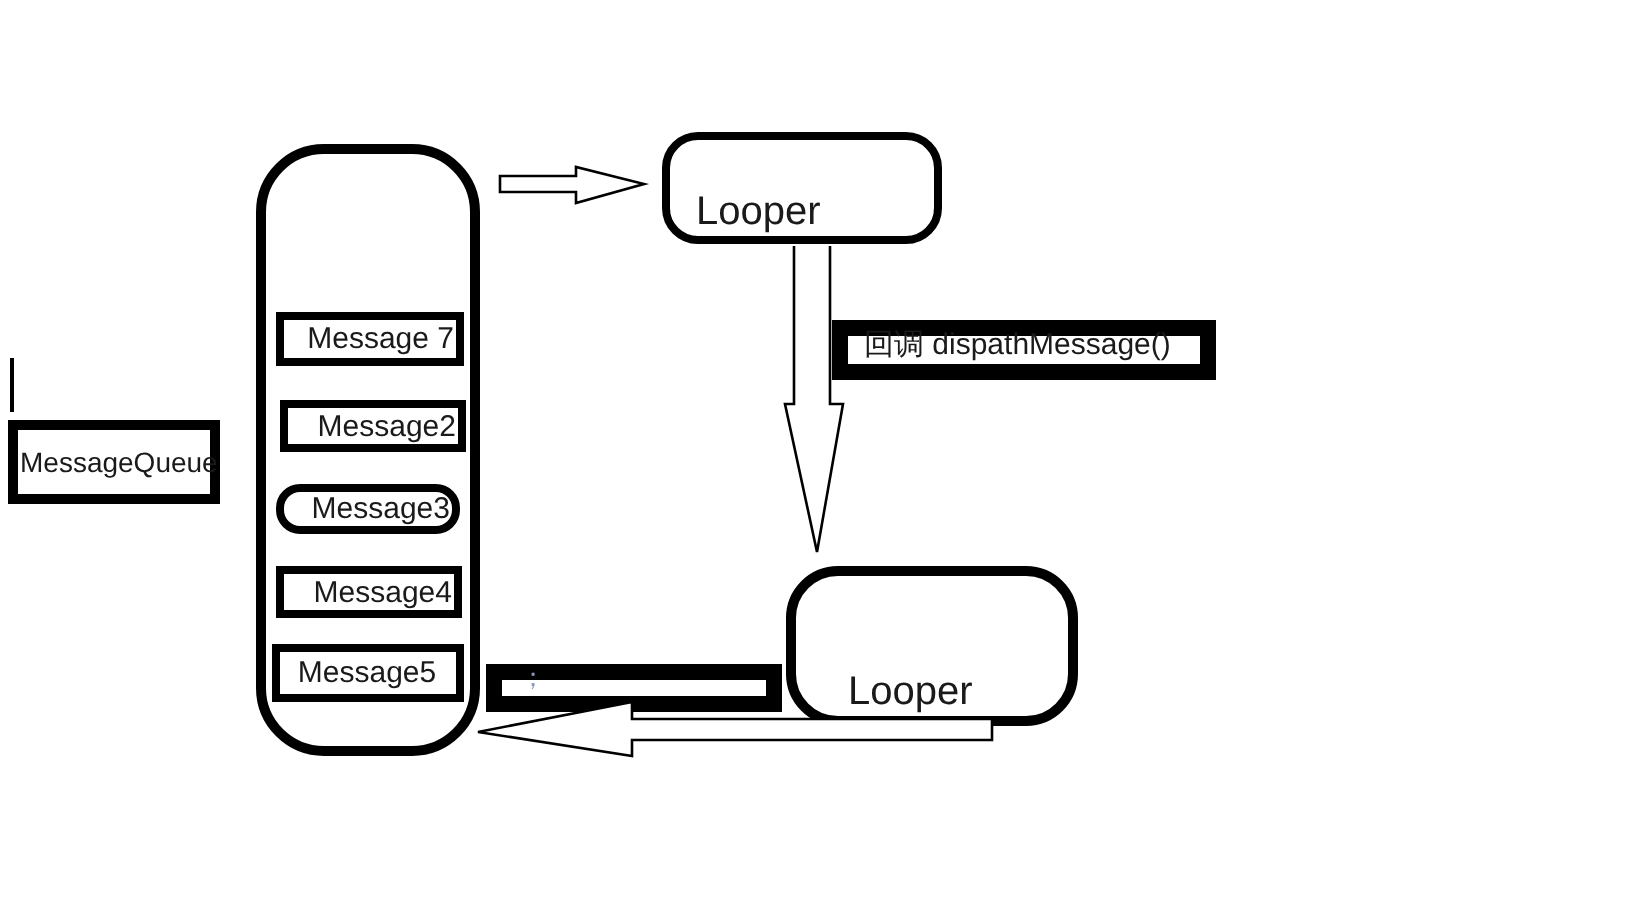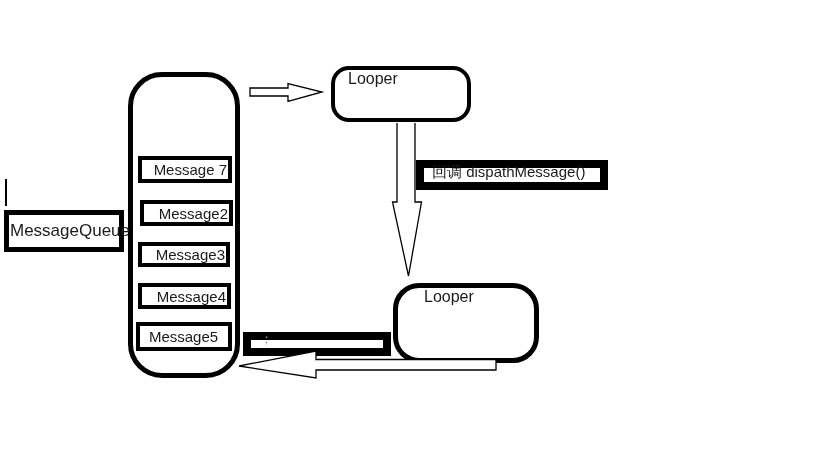--- a/index.html
+++ b/index.html
@@ -10,22 +10,22 @@
     font-family:"Liberation Sans","DejaVu Sans",sans-serif;
     color:#1a1a1a;
     overflow:hidden;
   }
   .abs{position:absolute;box-sizing:border-box;}
   
   .round-box{
     border:4px solid #000;
     border-radius:18px;
     background:#fff;
-    display:flex;align-items:flex-start;
-    font-size:16px;
+    display:flex;align-items:flex-end;
+    font-size:20px;
   }
   #queue-container{
     left:128px;top:72px;width:112px;height:306px;
     border:5px solid #000;border-radius:34px;background:#fff;
   }
   #looper-box{left:331px;top:66px;width:140px;height:56px;padding-left:13px;}
   #hander-box{
     left:393px;top:283px;width:146px;height:80px;
     border-width:5px;border-radius:26px;padding-left:26px;
   }
@@ -37,24 +37,24 @@
     padding-right:1px;
   }
   .msg-box.left-text{justify-content:center;}
   
   .label-box{
     border:8px solid #000000;background:#fff;
     display:flex;align-items:flex-end;
     font-size:15px;white-space:nowrap;
   }
   #mq-label{
-    left:4px;top:210px;width:120px;height:42px;
+    left:4px;top:210px;width:106px;height:42px;
     border:5px solid #000;background:#fff;
     display:flex;align-items:center;
-    font-size:17px;white-space:nowrap;overflow:visible;
+    font-size:14px;white-space:nowrap;overflow:visible;
     padding-left:1px;
   }
   #dispatch-label{left:416px;top:160px;width:192px;height:30px;padding-left:8px;}
   #handle-label{left:243px;top:332px;width:148px;height:24px;padding-left:6px;}
   #handle-label .suffix{color:#8d9ebc;margin-left:3px;font-size:13px;}
   #cursor-line{left:5px;top:179px;width:2px;height:27px;background:#000;}
   #arrow-layer{position:absolute;left:0;top:0;pointer-events:none;}
 </style>
 </head>
 <body>
@@ -62,21 +62,21 @@
 <div id="canvas">
 
   <div id="queue-container" class="abs"></div>
 
   <div class="abs msg-box" style="left:138px;top:156px;width:94px;height:27px;">
     <span>Message 7</span>
   </div>
   <div class="abs msg-box" style="left:140px;top:200px;width:93px;height:26px;">
     <span>Message2</span>
   </div>
-  <div class="abs msg-box" style="left:138px;top:242px;width:92px;height:25px;">
+  <div class="abs msg-box" style="left:138px;top:242px;width:92px;height:25px;border-radius:12px;">
     <span>Message3</span>
   </div>
   <div class="abs msg-box" style="left:138px;top:283px;width:93px;height:26px;">
     <span>Message4</span>
   </div>
   <div class="abs msg-box left-text" style="left:136px;top:322px;width:96px;height:29px;">
     <span>Message5</span>
   </div>
 
   <div id="cursor-line" class="abs"></div>

